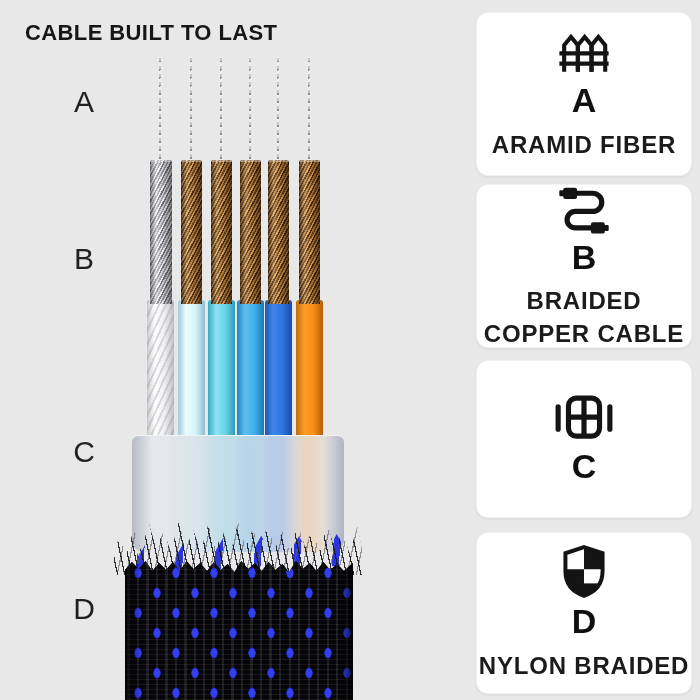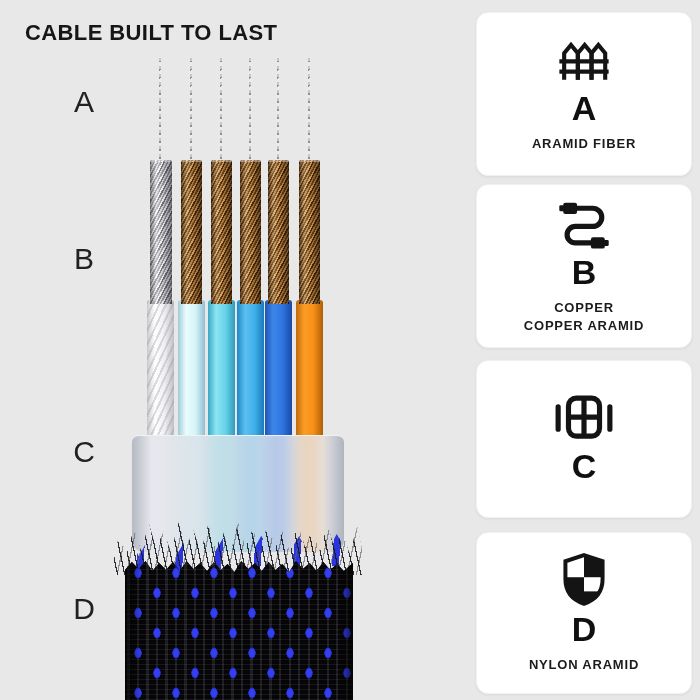--- a/index.html
+++ b/index.html
@@ -84,21 +84,21 @@
   
   .card{position:absolute;left:476px;width:216px;background:#ffffff;border:1px solid #f3f2f2;
         border-radius:12px;box-shadow:0 1px 3px rgba(0,0,0,.07);box-sizing:border-box;
         display:flex;flex-direction:column;align-items:center;justify-content:center;text-align:center;}
   .card-a{top:12px;height:164px;}
   .card-b{top:184px;height:164px;}
   .card-c{top:360px;height:158px;}
   .card-d{top:532px;height:162px;}
   .card-icon{display:flex;align-items:flex-end;justify-content:center;margin-bottom:5px;}
   .card-letter{font-size:34px;font-weight:800;color:#101010;line-height:1.1;}
-  .card-label{font-size:13px;font-weight:600;letter-spacing:.8px;color:#1b1b1b;line-height:1.38;margin-top:8px;}
+  .card-label{font-size:24px;font-weight:600;letter-spacing:.8px;color:#1b1b1b;line-height:1.38;margin-top:8px;}
   .ic{stroke:#141414;fill:none;stroke-width:6;}
 </style>
 </head>
 <body>
 
 <div id="canvas">
 
   <div class="title">CABLE BUILT TO LAST</div>
 
   <div class="marker marker-a">A</div>
@@ -167,22 +167,22 @@
       <svg width="56" height="52" viewBox="0 0 64 60">
         <path class="ic" stroke-width="5.5" stroke-linecap="round" d="M24 13 H42 a10.5 10.5 0 0 1 0 21 H22 a9.5 9.5 0 0 0 0 19 H40"></path>
         <rect x="8" y="6.5" width="16" height="13" rx="2.5" fill="#141414"></rect>
         <rect x="3.5" y="9.5" width="6" height="7" rx="1.5" fill="#141414"></rect>
         <rect x="40" y="46.5" width="16" height="13" rx="2.5" fill="#141414"></rect>
         <rect x="54.5" y="49.5" width="6" height="7" rx="1.5" fill="#141414"></rect>
       </svg>
     </div>
     <div class="card-letter">B</div>
     <div class="card-label">
-      <div>COPPER</div>
-      <div>COPPER ARAMID</div>
+      <div>BRAIDED</div>
+      <div>COPPER CABLE</div>
     </div>
   </div>
 
   <div class="card card-c">
     <div class="card-icon">
       <svg width="64" height="50" viewBox="0 0 72 58">
         <path class="ic" stroke-linecap="round" d="M6 16 V42 M66 16 V42"></path>
         <rect class="ic" x="18" y="6" width="36" height="44" rx="9"></rect>
         <path class="ic" d="M36 4 V50 M18 28 H54"></path>
       </svg>
@@ -201,17 +201,17 @@
         <path d="M26 3 L47 10 V30 C47 45 38 54 26 58 C14 54 5 45 5 30 V10 Z" fill="#141414"></path>
         <g clip-path="url(#shieldClip)">
           <rect x="5" y="3" width="21" height="25" fill="#ffffff"></rect>
           <rect x="26" y="28" width="21" height="16" fill="#ffffff"></rect>
         </g>
         <path d="M26 3 L47 10 V30 C47 45 38 54 26 58 C14 54 5 45 5 30 V10 Z" fill="none" stroke="#141414" stroke-width="4.5"></path>
       </svg>
     </div>
     <div class="card-letter">D</div>
     <div class="card-label">
-      <div>NYLON ARAMID</div>
+      <div>NYLON BRAIDED</div>
     </div>
   </div>
 
 </div>
 
 </body></html>

